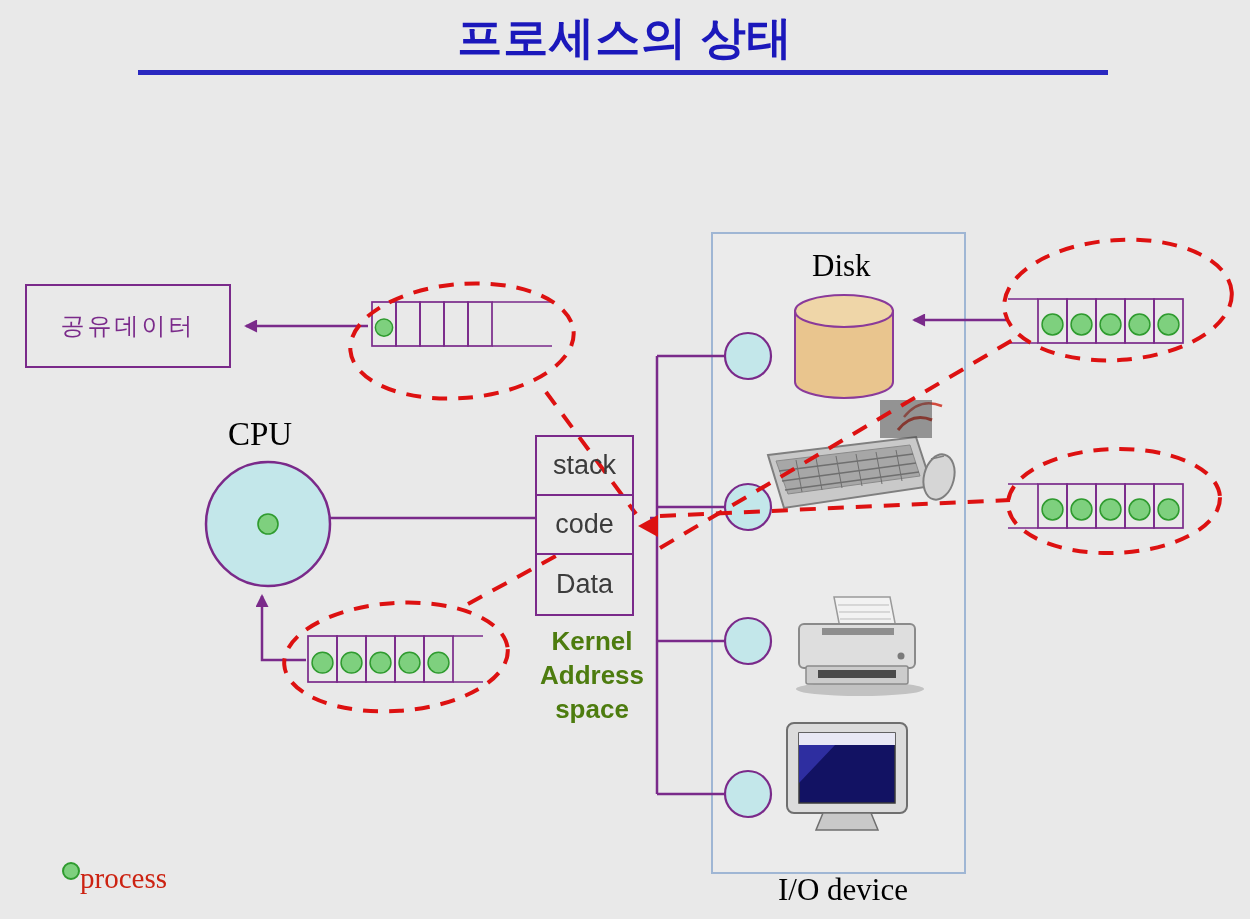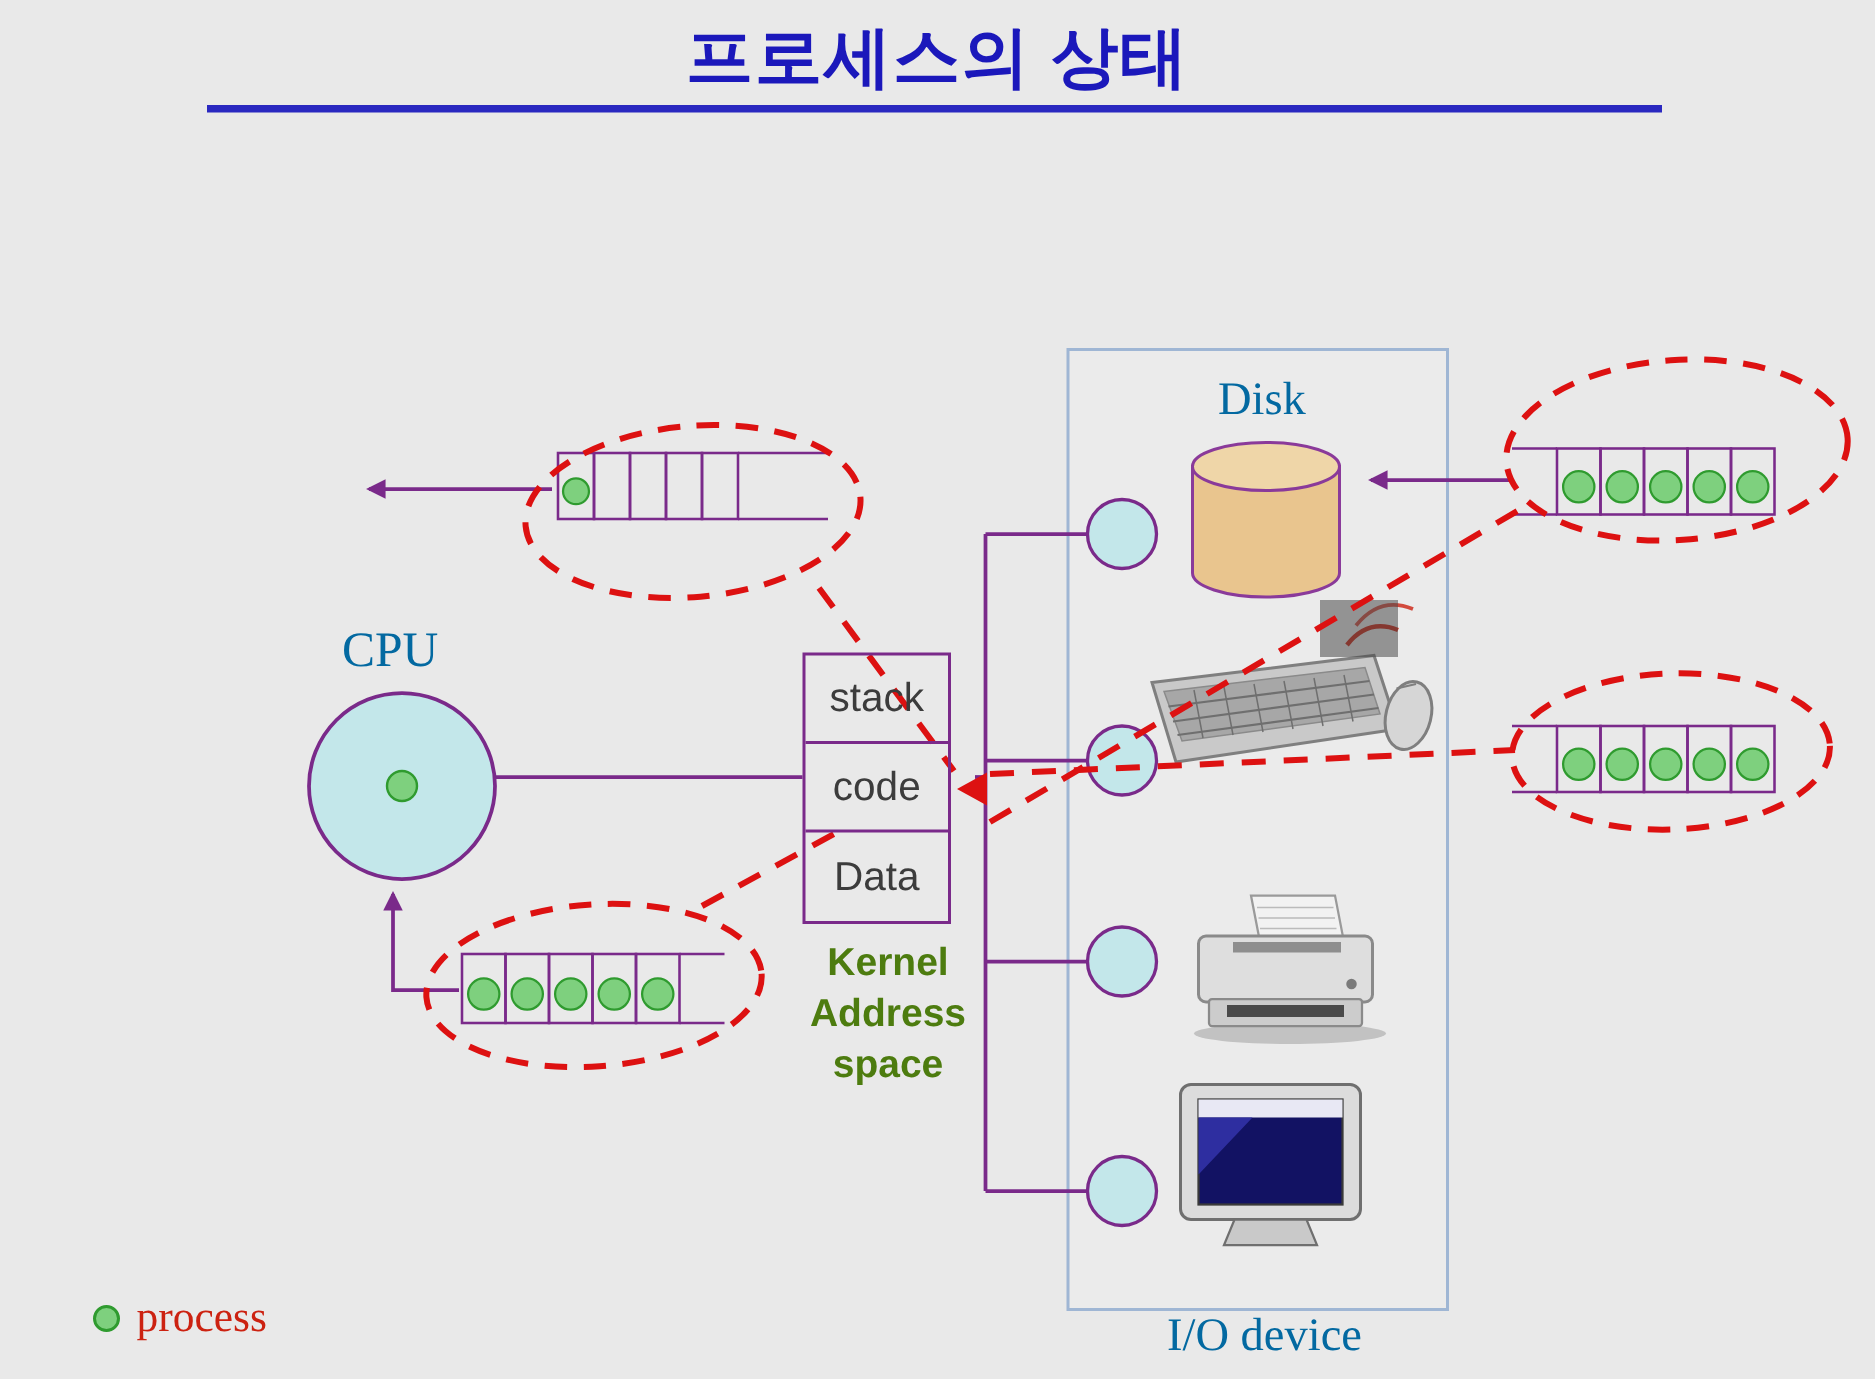--- a/index.html
+++ b/index.html
@@ -9,34 +9,34 @@
   .layer { position:absolute; left:0; top:0; width:1250px; height:919px; }
 
   .title { position:absolute; top:8px; left:0; width:100%; text-align:center;
            font-size:45px; font-weight:bold; color:#1b18bb; letter-spacing:1px; }
   .title-rule { position:absolute; left:138px; top:70px; width:970px; height:5px; background:#2a28c0; }
 
   .shared-box { position:absolute; left:25px; top:284px; width:206px; height:84px;
                 border:2px solid #7a2a8a; display:flex; align-items:center; justify-content:center;
                 color:#7a2a8a; font-size:24px; letter-spacing:3px; }
 
-  .serif-red { font-family:"Liberation Serif", serif; color:#0369a1; }
+  .serif-red { font-family:"Liberation Serif", serif; color:#000000; }
   .cpu-label  { position:absolute; left:228px; top:416px; font-size:33px; }
   .disk-label { position:absolute; left:812px; top:248px; font-size:31px; }
   .io-label   { position:absolute; left:778px; top:872px; font-size:31px; }
 
   .kernel-label { position:absolute; left:528px; top:625px; width:128px; text-align:center;
                   font-size:26px; font-weight:bold; color:#4d7c0f; line-height:1.3; }
 
   .mem-box { position:absolute; left:535px; top:435px; width:99px; border:2px solid #7a2a8a; }
   .mem-row { height:59px; display:flex; align-items:center; justify-content:center;
              font-size:27px; color:#3c3c3c; border-bottom:2px solid #7a2a8a; }
   .mem-row:last-child { border-bottom:none; }
 
-  .legend { position:absolute; left:62px; top:862px; display:flex; align-items:center; gap:11px; }
+  .legend { position:absolute; left:62px; top:862px; display:flex; }
   .legend .dot { width:18px; height:18px; border-radius:50%; background:#7ed07e; border:2px solid #2f9b2f; }
   .legend-text { font-family:"Liberation Serif", serif; font-size:29px; color:#cc2211; }
 </style>
 </head>
 <body>
 
 <div class="stage">
 
   <svg class="layer" width="1250" height="919" viewBox="0 0 1250 919">
     <defs>
@@ -175,20 +175,23 @@
       <path d="M468,604 L556,556"></path>
       <path d="M660,548 L1016,338"></path>
       <path d="M660,516 L1010,500"></path>
     </g>
     <polygon points="638,526 658,515 658,537" fill="#dd1111"></polygon>
   </svg>
 
   <div class="title">프로세스의 상태</div>
   <div class="title-rule"></div>
 
+  <div class="shared-box">
+    <span>공유데이터</span>
+  </div>
 
   <div class="cpu-label serif-red">CPU</div>
   <div class="disk-label serif-red">Disk</div>
   <div class="io-label serif-red">I/O device</div>
   <div class="kernel-label">Kernel Address space</div>
 
   <div class="mem-box">
     <div class="mem-row">stack</div>
     <div class="mem-row">code</div>
     <div class="mem-row">Data</div>

